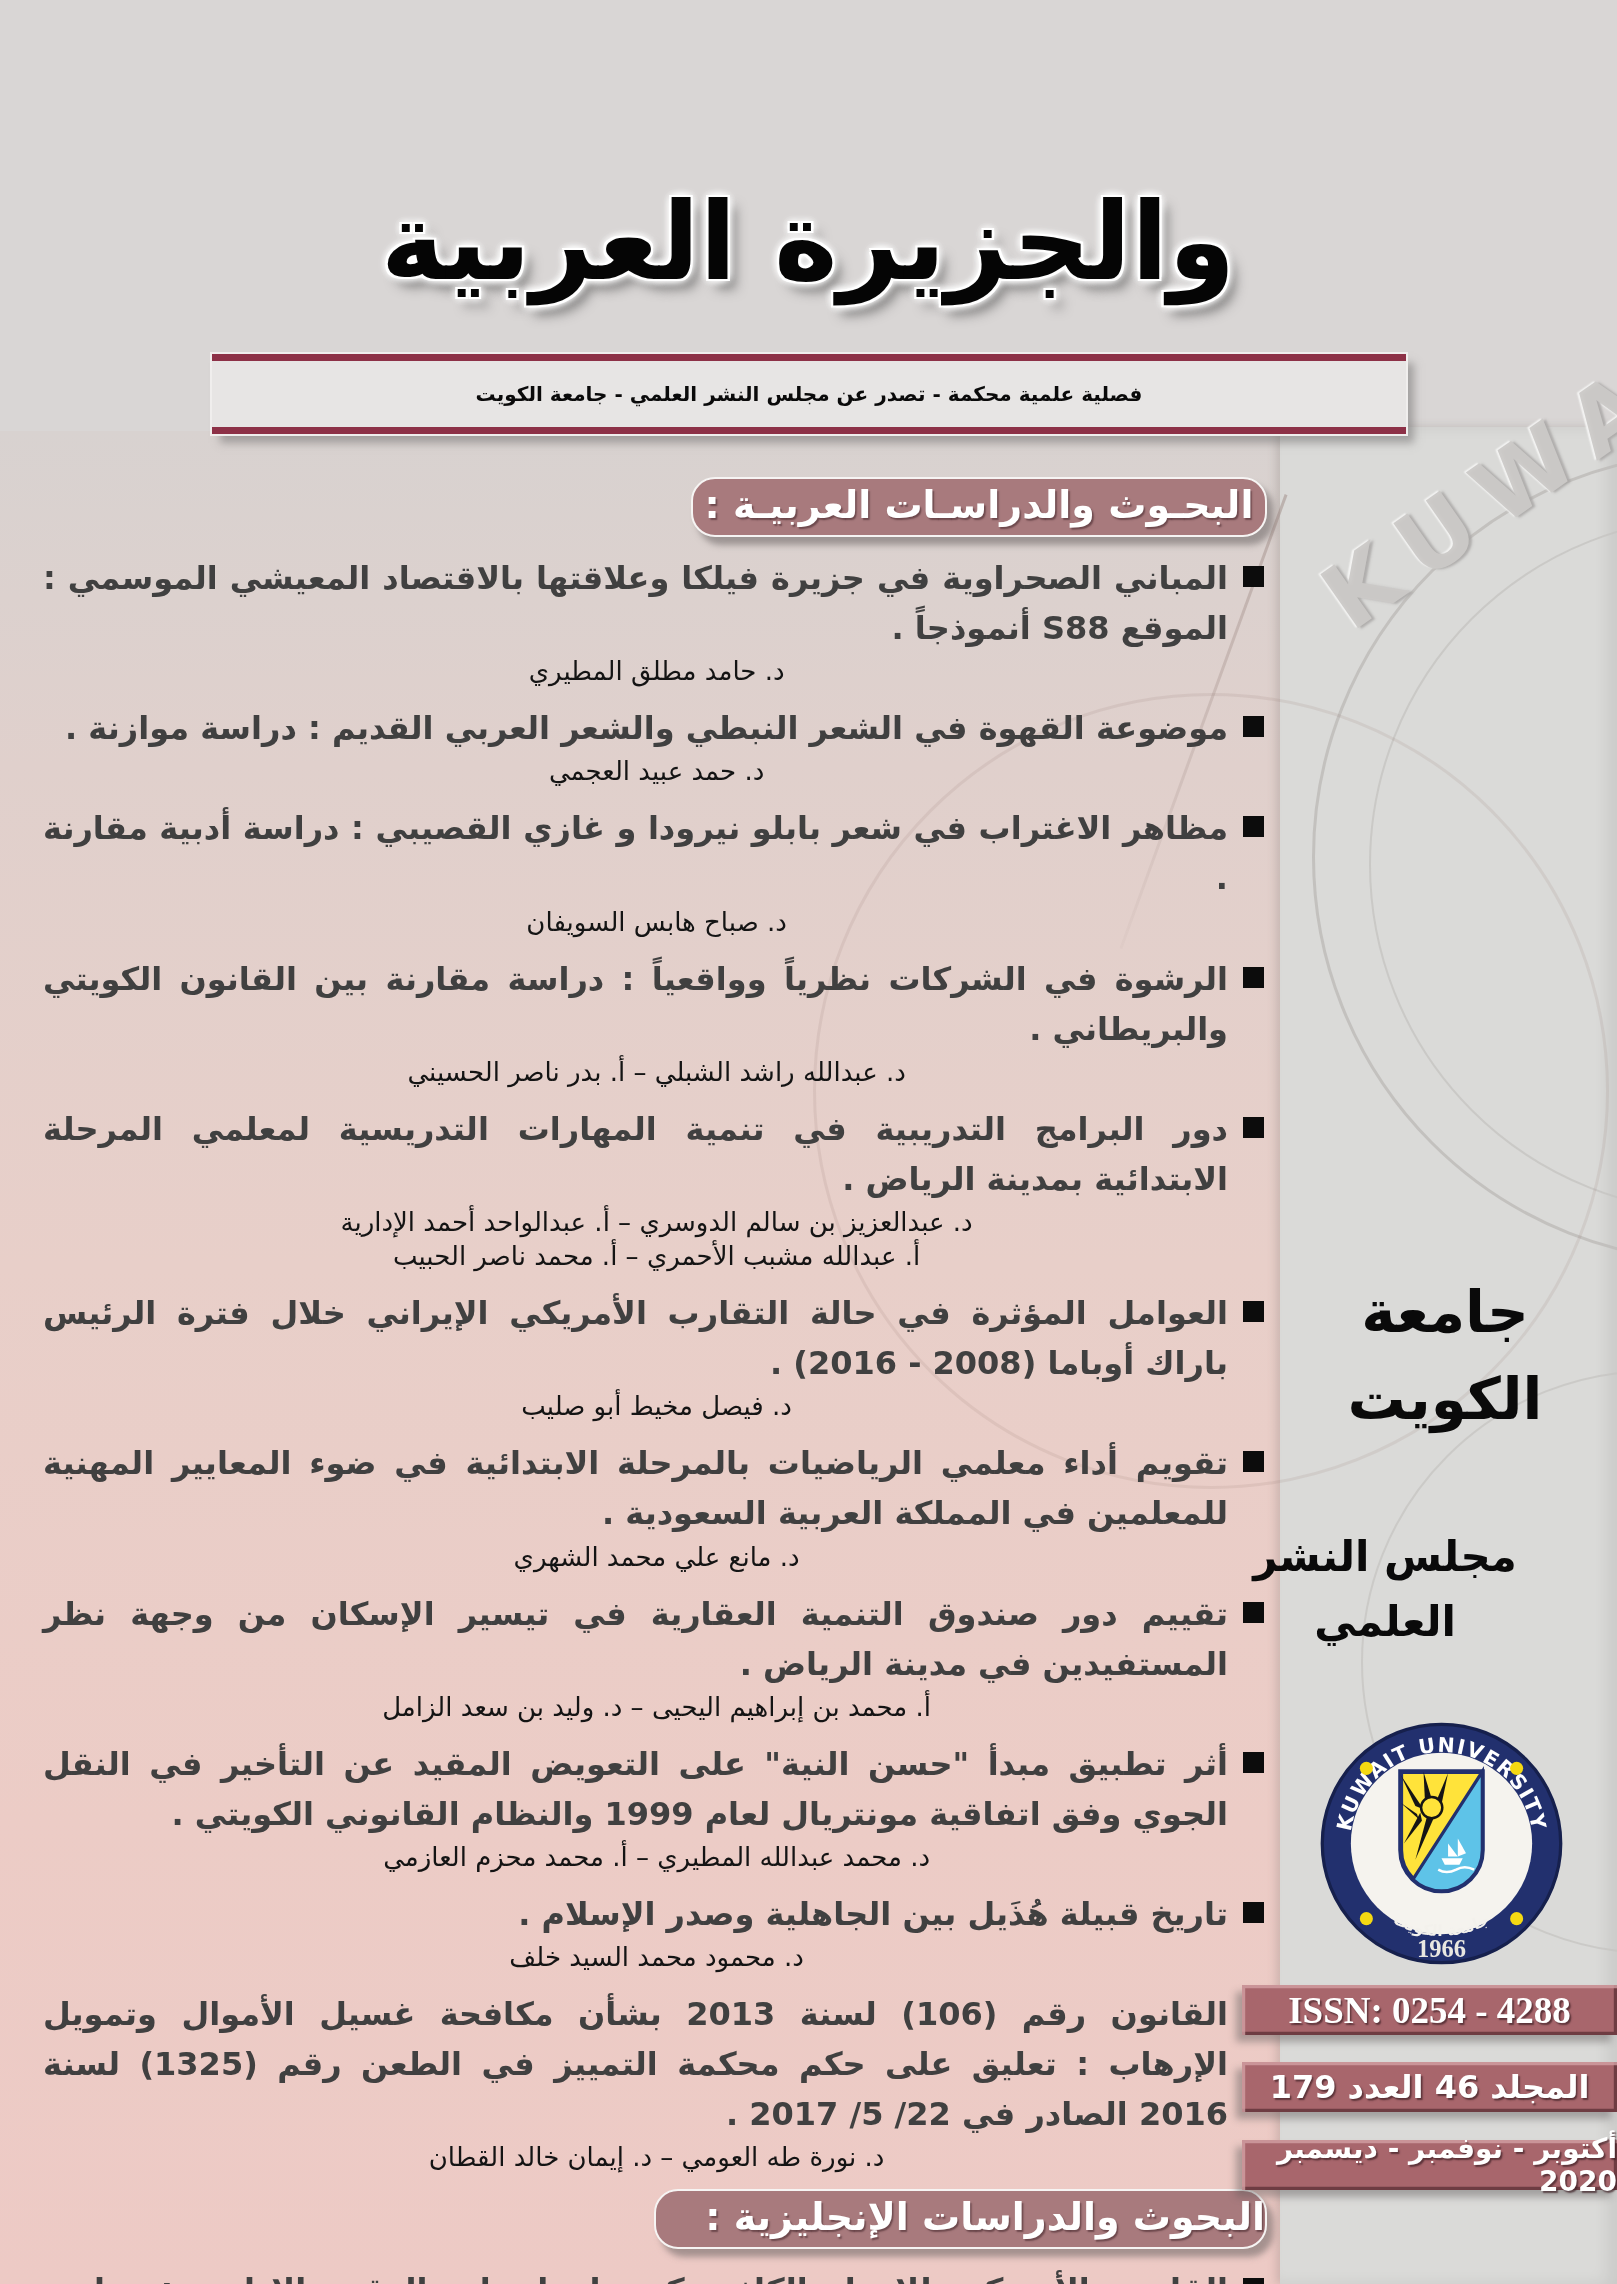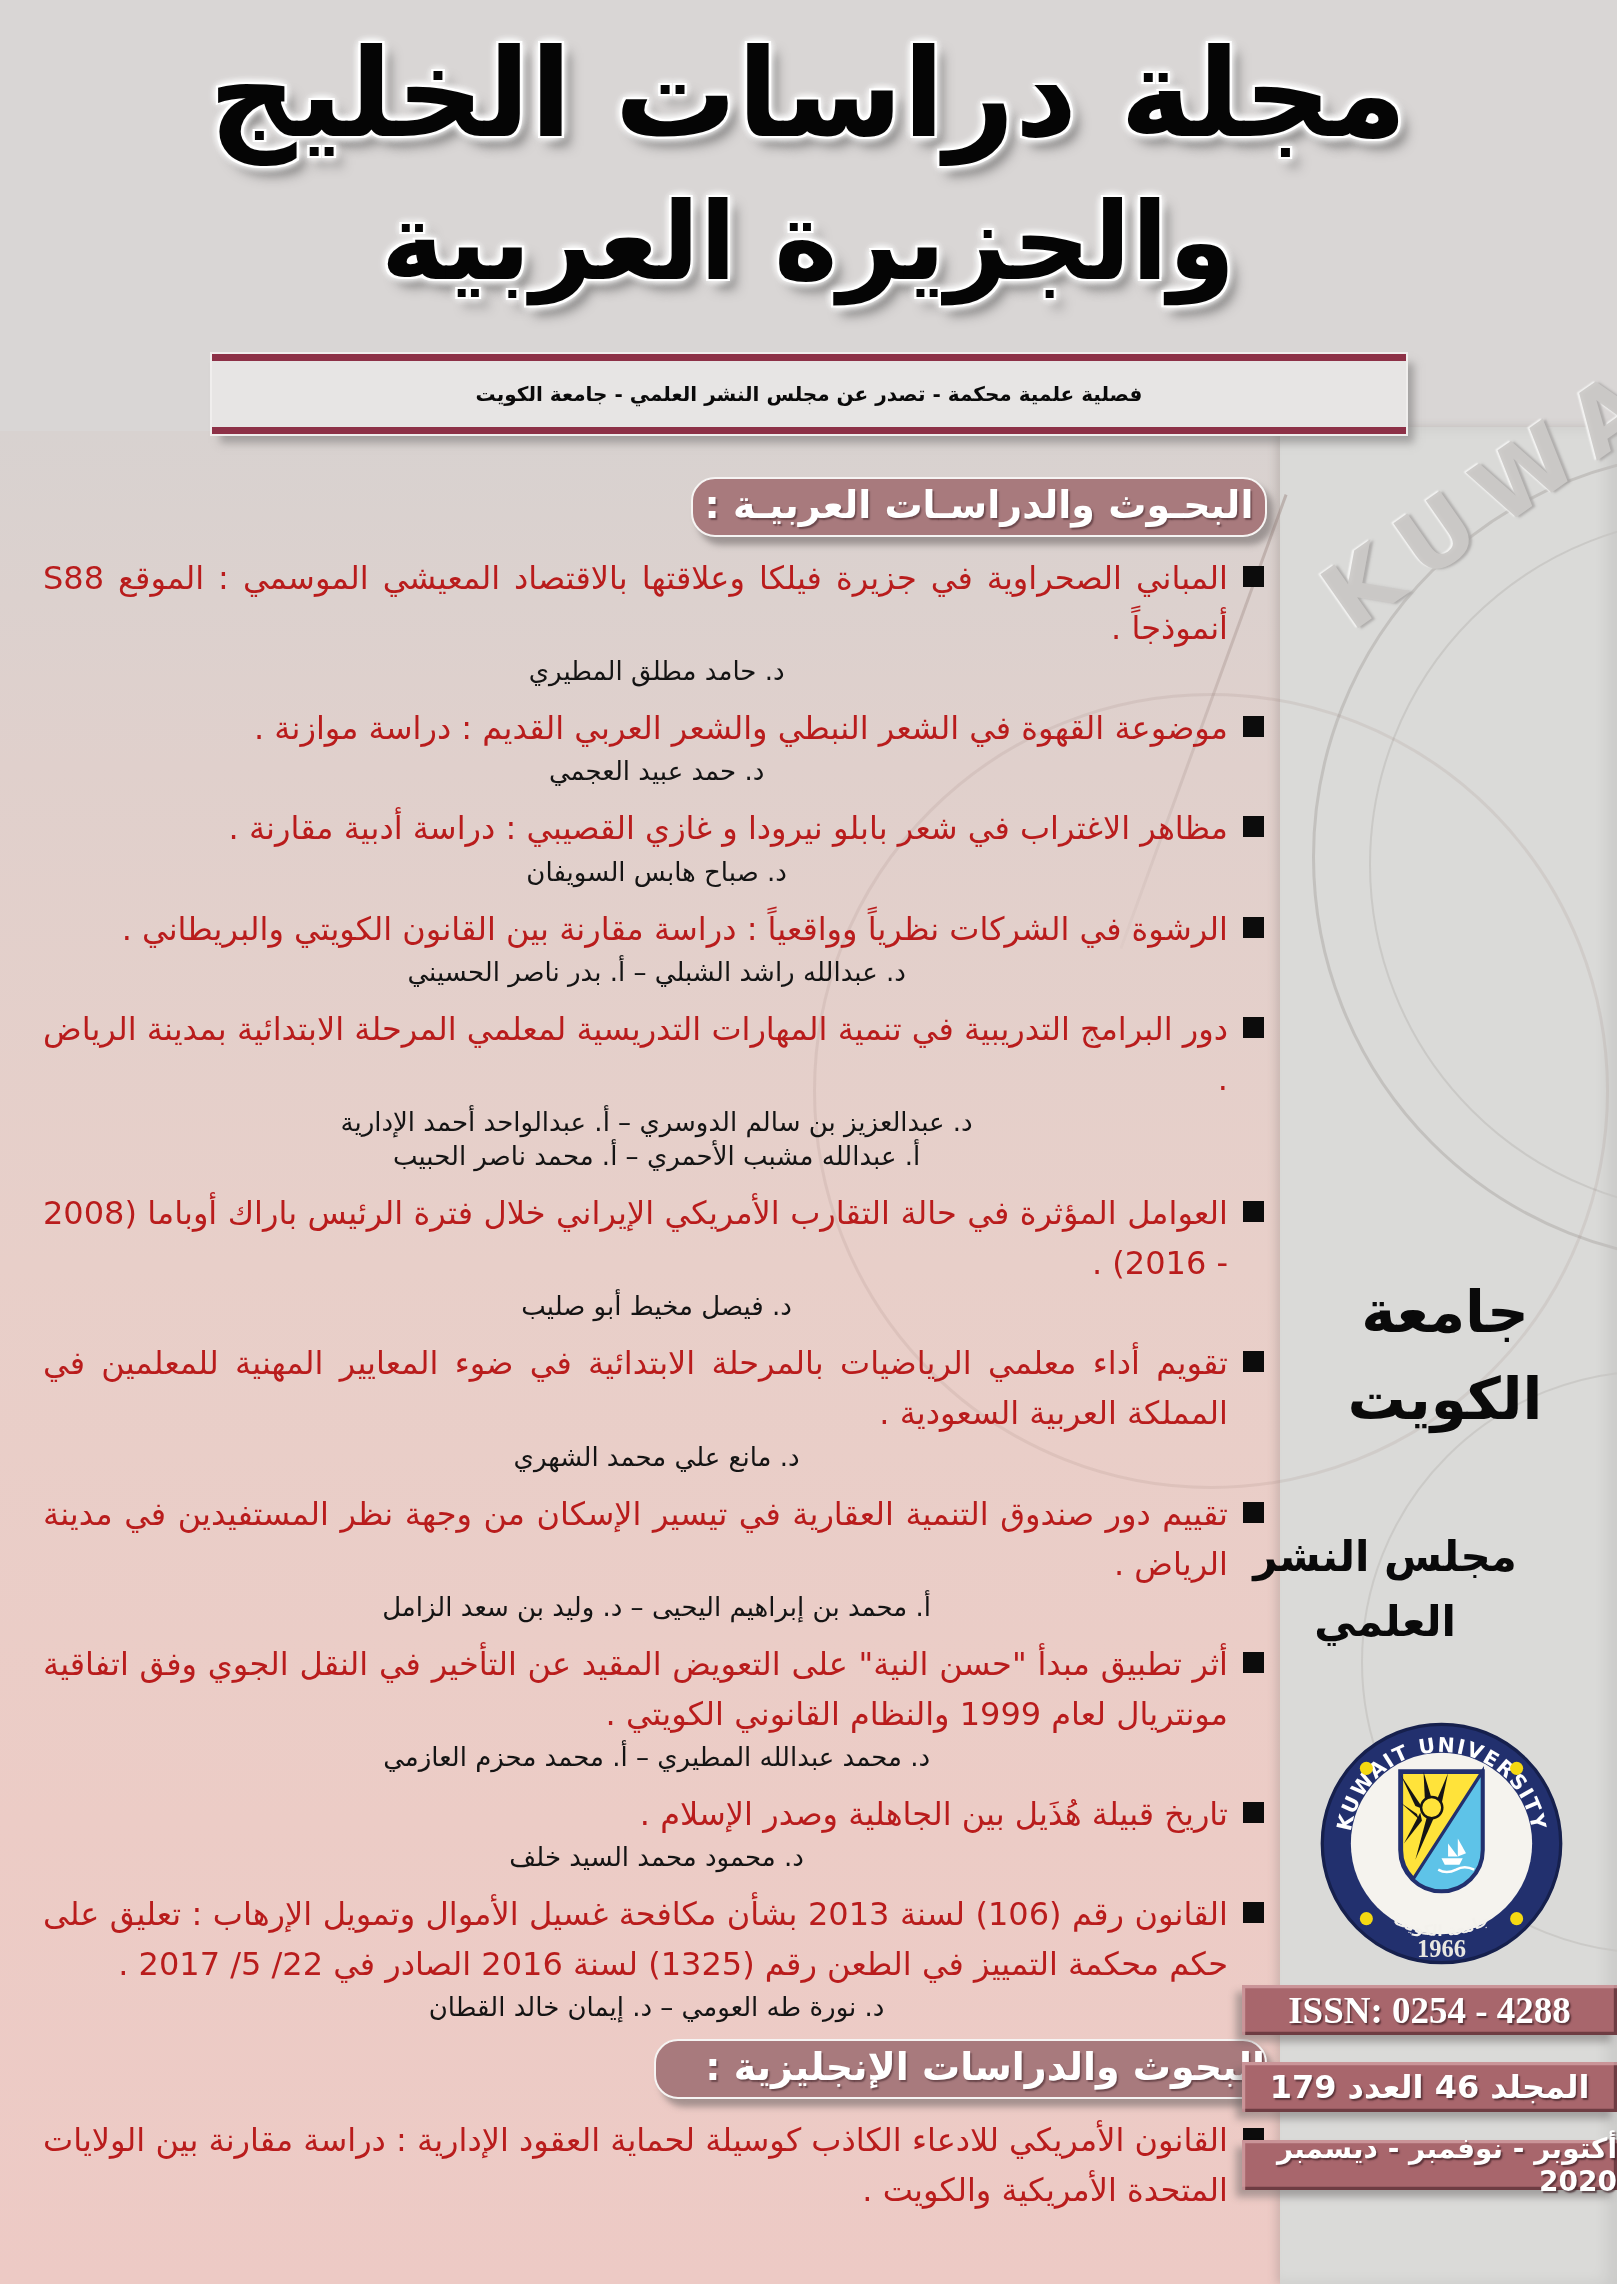--- a/index.html
+++ b/index.html
@@ -70,21 +70,21 @@
     background:#a87a7d; border:2.4px solid #f6f4f3; border-radius:24px;
     box-shadow:6.4px 8px 6.4px rgba(105,98,98,.55);
     color:#ffffff; font-size:38px; font-weight:bold;
     text-align:center; line-height:53px;
     text-shadow:1.6px 1.6px 1.6px rgba(70,40,45,.6);
   }
   .pill2{width:613px; margin-top:0; margin-bottom:16px;text-align:right;}
   .article{margin-bottom:16px;}
   .title{
     position:relative; padding-right:39px;
-    font-size:32px; font-weight:normal; color:#b91c1c;
+    font-size:32px; font-weight:bold; color:#404040;
     line-height:50px; text-align:justify;
   }
   .bullet{
     position:absolute; right:3.2px; top:13px; width:21px; height:21px; background:#0c0c0c;
   }
   .author{
     font-size:26px; color:#141414; line-height:31px; margin-top:3.2px;
     text-align:center; padding-left:3.2px; font-weight:normal;
   }
   
@@ -119,21 +119,20 @@
   <div class="content-bg"></div>
   <div class="right-col"></div>
 
   <div class="wm-circle wm1"></div>
   <div class="wm-circle wm2"></div>
   <div class="wm-circle wm3"></div>
   <div class="wm-circle wm4"></div>
   <div class="wm-line"></div>
   <div class="wm-text">KUWAIT</div>
 
-  <div class="logo-line logo-line1">مجلة دراسات الخليج</div>
   <div class="logo-line logo-line2">والجزيرة العربية</div>
 
   <div class="banner-box">
     <span>فصلية علمية محكمة - تصدر عن مجلس النشر العلمي - جامعة الكويت</span>
   </div>
 
   <div class="content" id="content">
       <div class="section-pill">البحـوث والدراسـات العربيـة :</div>
       <div class="article">
         <div class="title"><span class="bullet"></span>المباني الصحراوية في جزيرة فيلكا وعلاقتها بالاقتصاد المعيشي الموسمي : الموقع S88 أنموذجاً .</div>

